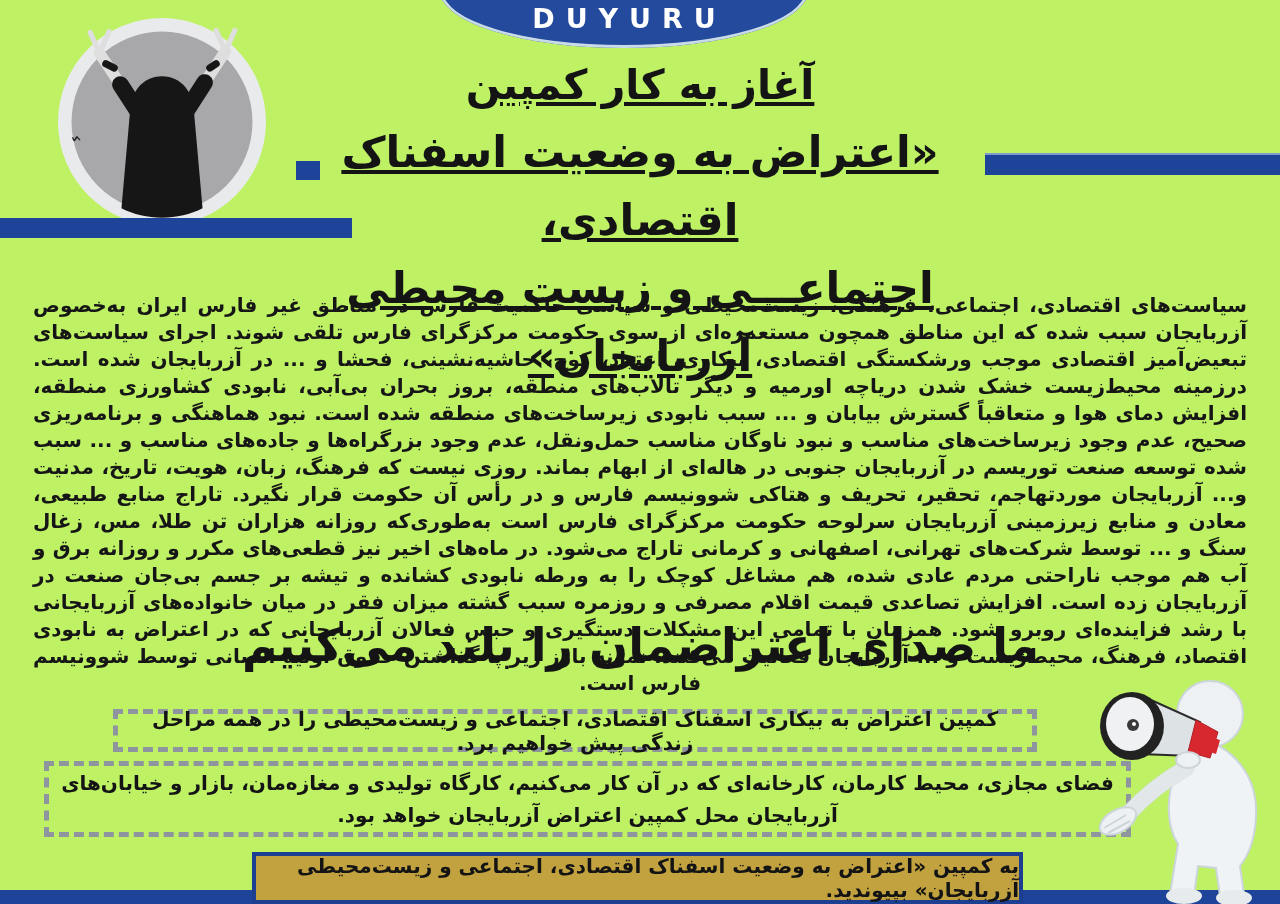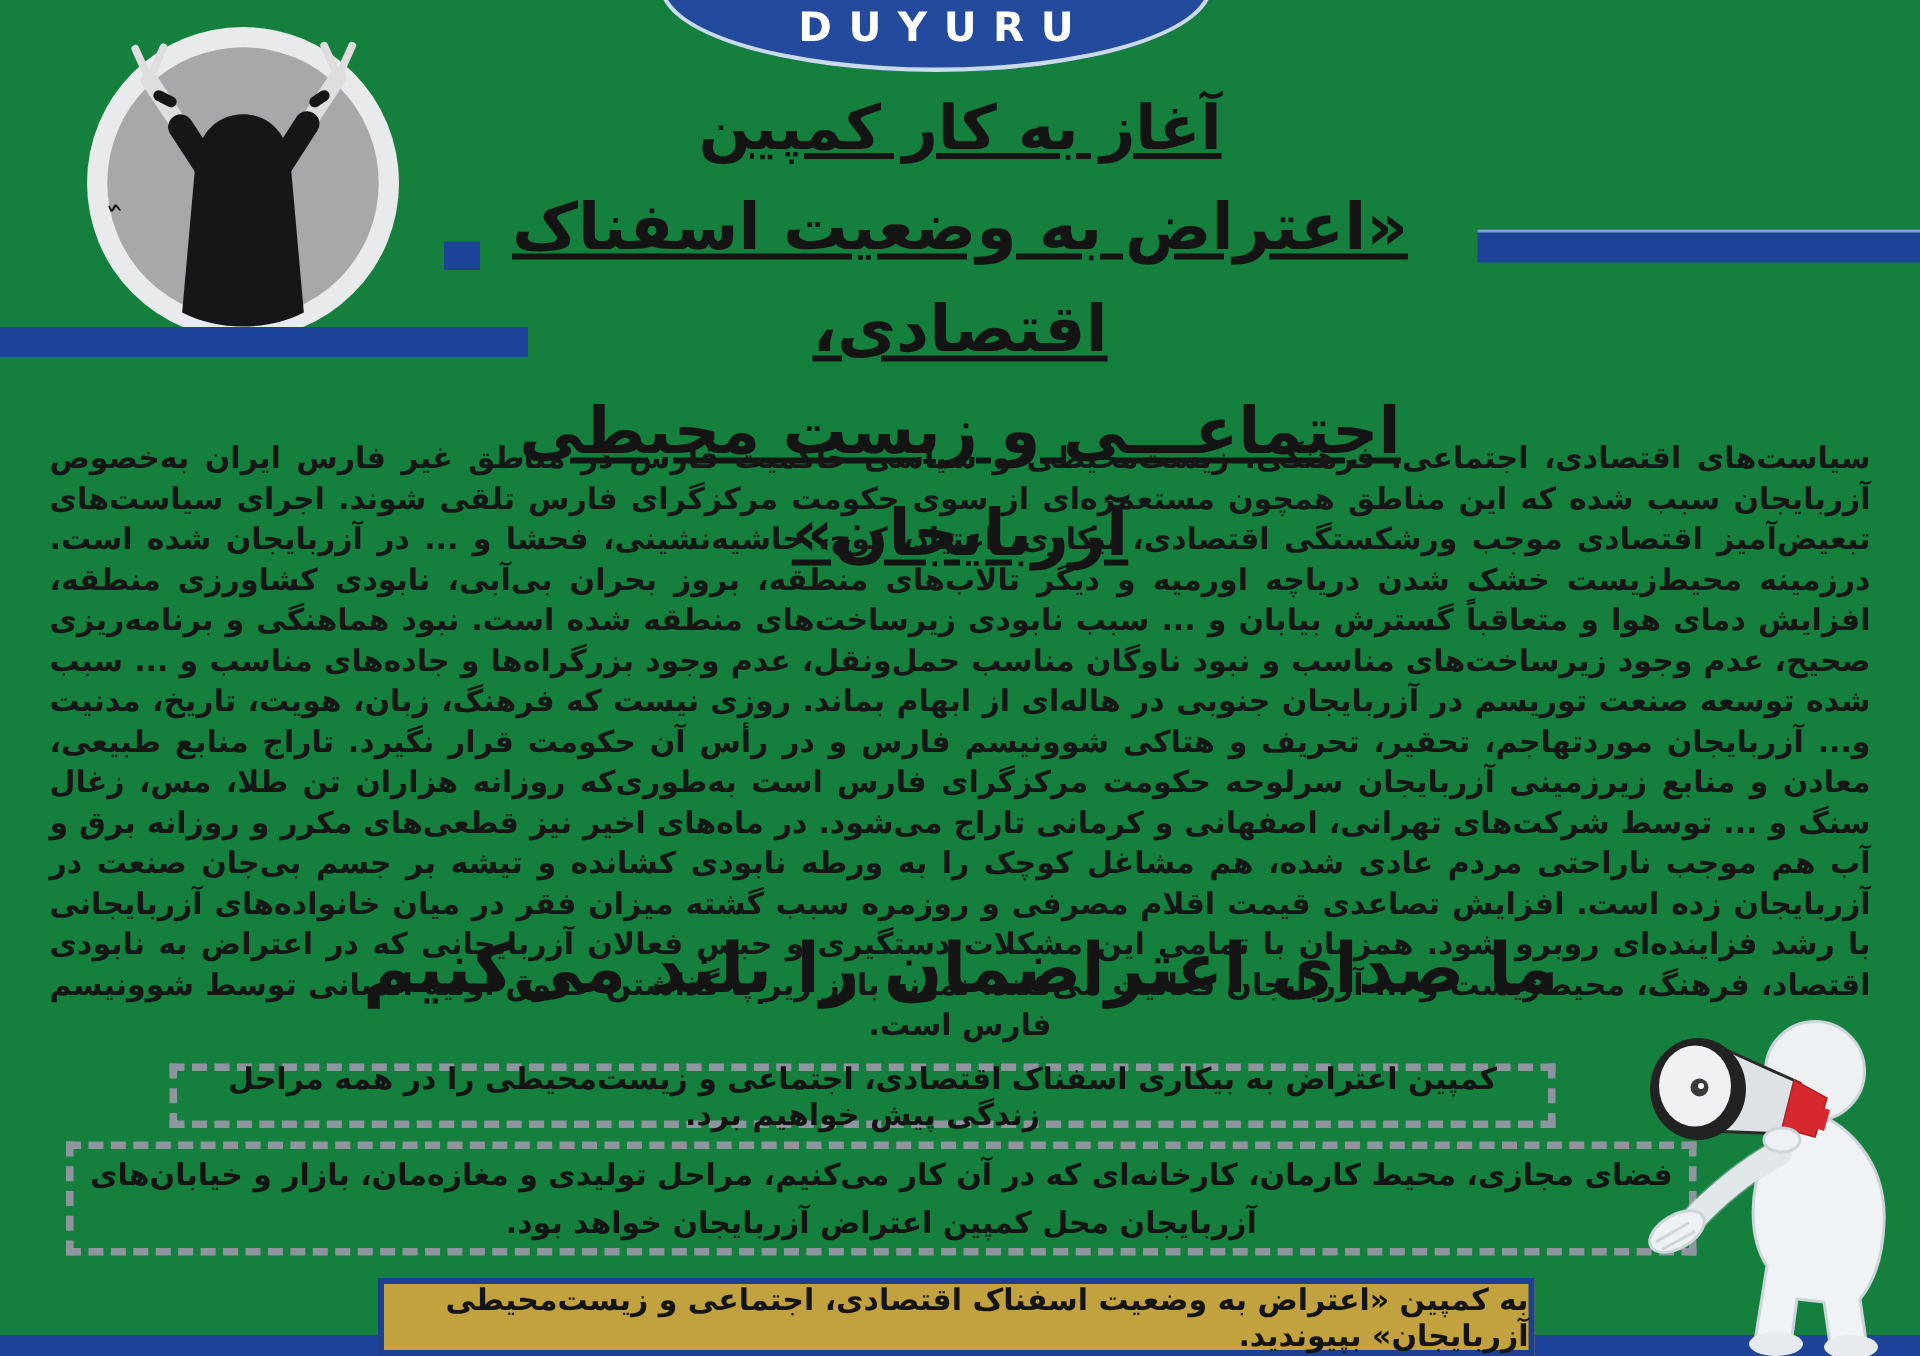--- a/index.html
+++ b/index.html
@@ -1,17 +1,17 @@
 <!DOCTYPE html>
 <html lang="fa"><head>
 <meta charset="utf-8">
 <style>
   html,body{margin:0;padding:0;}
   body{font-family:"DejaVu Sans",sans-serif;}
-  .poster{position:relative;width:1280px;height:904px;background:#15803d;overflow:hidden;}
+  .poster{position:relative;width:1280px;height:904px;background:#bef264;overflow:hidden;}
 
   
   .duyuru-oval{position:absolute;left:440px;top:-66px;width:368px;height:114px;
     background:#234a9c;border-radius:50%;display:flex;align-items:flex-end;justify-content:center;
     padding-bottom:0;box-shadow:0 0 0 3px #c9dbe9 inset;}
   .duyuru-oval span{color:#ffffff;font-weight:bold;font-size:27px;letter-spacing:11px;
     padding-bottom:14px;padding-left:11px;}
 
   
   .logo{position:absolute;left:58px;top:18px;width:208px;height:208px;}
@@ -103,21 +103,21 @@
   </div>
 
   <p class="body-text">سیاست‌های اقتصادی، اجتماعی، فرهنگی، زیست‌محیطی و سیاسی حاکمیت فارس در مناطق غیر فارس ایران به‌خصوص آزربایجان سبب شده که این مناطق همچون مستعمره‌ای از سوی حکومت مرکزگرای فارس تلقی شوند. اجرای سیاست‌های تبعیض‌آمیز اقتصادی موجب ورشکستگی اقتصادی، بیکاری، اعتیاد، کوچ، حاشیه‌نشینی، فحشا و ... در آزربایجان شده است. درزمینه محیط‌زیست خشک شدن دریاچه اورمیه و دیگر تالاب‌های منطقه، بروز بحران بی‌آبی، نابودی کشاورزی منطقه، افزایش دمای هوا و متعاقباً گسترش بیابان و ... سبب نابودی زیرساخت‌های منطقه شده است. نبود هماهنگی و برنامه‌ریزی صحیح، عدم وجود زیرساخت‌های مناسب و نبود ناوگان مناسب حمل‌ونقل، عدم وجود بزرگراه‌ها و جاده‌های مناسب و ... سبب شده توسعه صنعت توریسم در آزربایجان جنوبی در هاله‌ای از ابهام بماند. روزی نیست که فرهنگ، زبان، هویت، تاریخ، مدنیت و... آزربایجان موردتهاجم، تحقیر، تحریف و هتاکی شوونیسم فارس و در رأس آن حکومت قرار نگیرد. تاراج منابع طبیعی، معادن و منابع زیرزمینی آزربایجان سرلوحه حکومت مرکزگرای فارس است به‌طوری‌که روزانه هزاران تن طلا، مس، زغال سنگ و ... توسط شرکت‌های تهرانی، اصفهانی و کرمانی تاراج می‌شود. در ماه‌های اخیر نیز قطعی‌های مکرر و روزانه برق و آب هم موجب ناراحتی مردم عادی شده، هم مشاغل کوچک را به ورطه نابودی کشانده و تیشه بر جسم بی‌جان صنعت در آزربایجان زده است. افزایش تصاعدی قیمت اقلام مصرفی و روزمره سبب گشته میزان فقر در میان خانواده‌های آزربایجانی با رشد فزاینده‌ای روبرو شود. همزمان با تمامی این مشکلات دستگیری و حبس فعالان آزربایجانی که در اعتراض به نابودی اقتصاد، فرهنگ، محیط‌زیست و ... آزربایجان فعالیت می‌کنند، نمونه بارز زیر پا گذاشتن حقوق اولیه انسانی توسط شوونیسم فارس است.</p>
 
   <div class="slogan">ما صدای اعتراضمان را بلند می‌کنیم</div>
 
   <div class="dashed-box box1">
     <span>کمپین اعتراض به بیکاری اسفناک اقتصادی، اجتماعی و زیست‌محیطی را در همه مراحل زندگی پیش خواهیم برد.</span>
   </div>
   <div class="dashed-box box2">
-    <span>فضای مجازی، محیط کارمان، کارخانه‌ای که در آن کار می‌کنیم، مراحل تولیدی و مغازه‌مان، بازار و خیابان‌های آزربایجان محل کمپین اعتراض آزربایجان خواهد بود.</span>
+    <span>فضای مجازی، محیط کارمان، کارخانه‌ای که در آن کار می‌کنیم، کارگاه تولیدی و مغازه‌مان، بازار و خیابان‌های آزربایجان محل کمپین اعتراض آزربایجان خواهد بود.</span>
   </div>
 
   <div class="mascot">
     <svg width="232" height="228" viewBox="0 0 232 228">
 
       <circle cx="162" cy="38" r="33" fill="#eef1f3" stroke="#ccd5da" stroke-width="2"></circle>
 
       <path d="M150,62 C185,70 210,100 208,140 C207,165 200,180 192,190 L196,218 L172,220 L168,192 L150,190 L146,220 L122,218 L130,168 C118,150 118,120 128,95 C134,78 140,66 150,62 Z" fill="#f0f3f5" stroke="#ccd5da" stroke-width="2"></path>
 
       <path d="M138,92 C115,105 95,122 80,138" stroke="#eef1f3" stroke-width="16" stroke-linecap="round" fill="none"></path>

